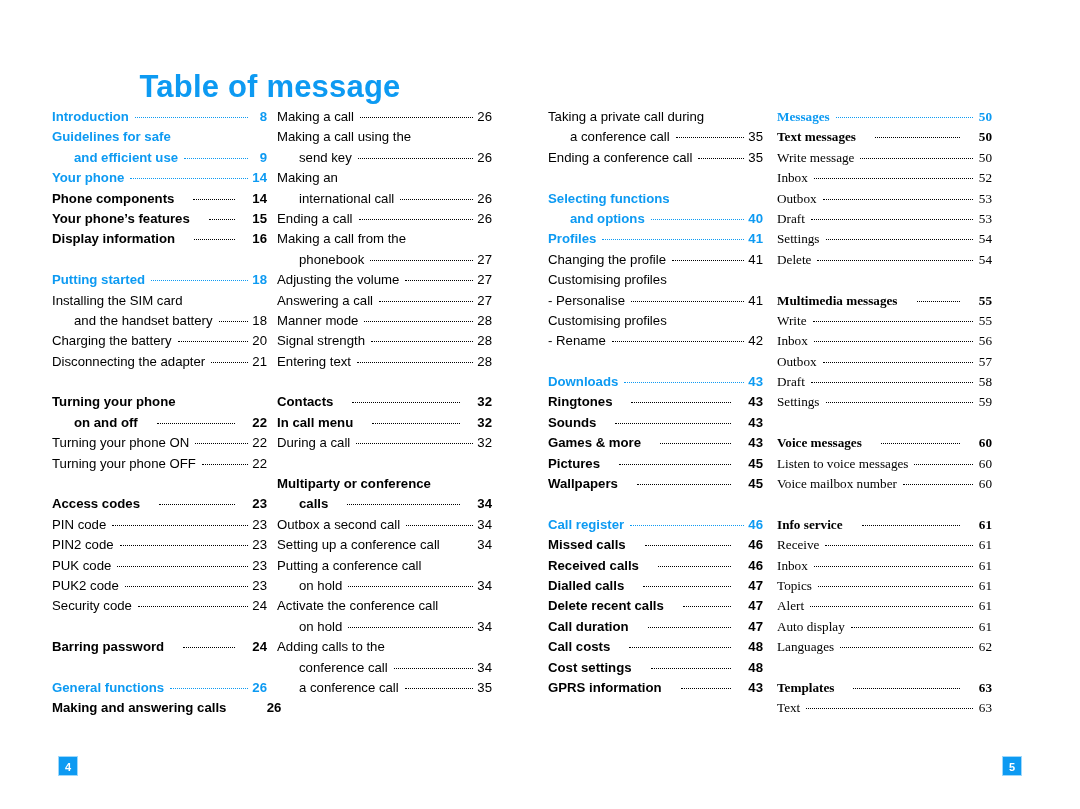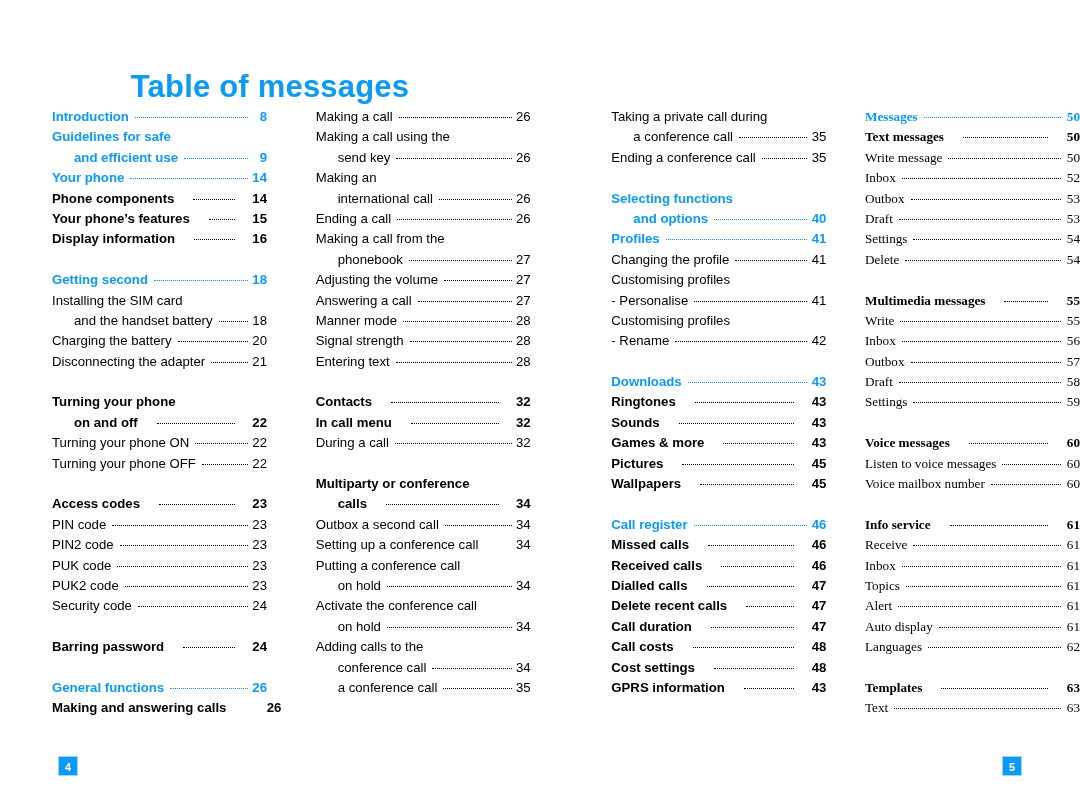--- a/index.html
+++ b/index.html
@@ -32,29 +32,28 @@
     color: #0d9af2;
     letter-spacing: 0.2px;
   }
 
   .columns {
     position: absolute;
     left: 0;
     top: 107px;
     width: 1080px;
     display: flex;
-    justify-content: space-between;
   }
 
   .col {
     width: 215px;
     flex: 0 0 215px;
   }
   .col-1 { margin-left: 52px; }
-  .col-2 { margin-left: 24px; }
+  .col-2 { margin-left: 10px; }
   .col-3 { margin-left: 56px; }
   .col-4 { margin-left: 14px; font-family: Liberation Serif, serif; }
 
   .entry {
     display: flex;
     align-items: baseline;
     height: 20.4px;
     line-height: 20.4px;
     font-size: 13.2px;
     white-space: nowrap;
@@ -121,21 +120,21 @@
     box-sizing: border-box;
   }
   .badge-left { left: 58px; top: 756px; }
   .badge-right { left: 1002px; top: 756px; }
 </style>
 </head>
 <body>
 
 <div class="page">
 
-  <h1 class="title">Table of messages</h1>
+  <h1 class="title">Table of message</h1>
 
   <div class="columns">
     <div class="col col-1">
         <div class="entry lvl-section">
           <span class="label">Introduction</span>
           <span class="leader"></span>
           <span class="pg">8</span>
         </div>
         <div class="entry lvl-section noleadnopg">
           <span class="label">Guidelines for safe</span>
@@ -161,21 +160,21 @@
           <span class="leader"></span>
           <span class="pg">15</span>
         </div>
         <div class="entry lvl-sub">
           <span class="label">Display information</span>
           <span class="leader"></span>
           <span class="pg">16</span>
         </div>
         <div class="gap"></div>
         <div class="entry lvl-section">
-          <span class="label">Getting second</span>
+          <span class="label">Putting started</span>
           <span class="leader"></span>
           <span class="pg">18</span>
         </div>
         <div class="entry lvl-item noleadnopg">
           <span class="label">Installing the SIM card</span>
           <span class="leader"></span>
         </div>
         <div class="entry lvl-item indent">
           <span class="label">and the handset battery</span>
           <span class="leader"></span>

